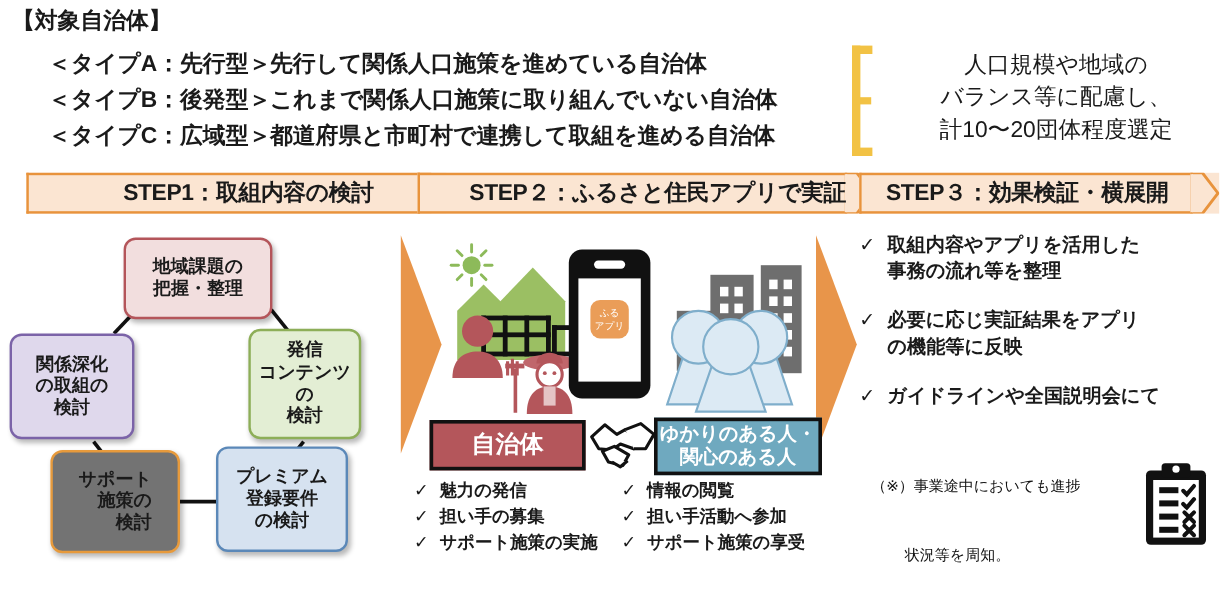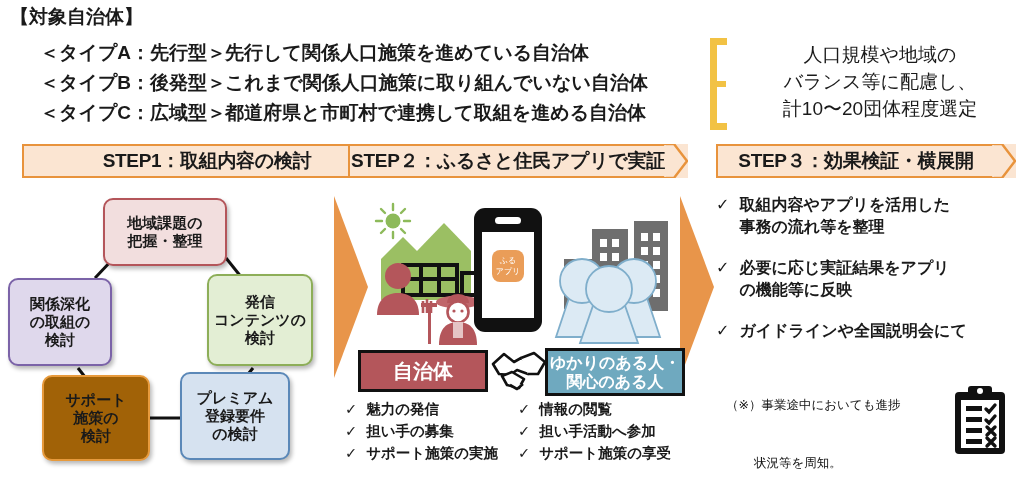--- a/index.html
+++ b/index.html
@@ -59,41 +59,41 @@
   .step-banner .tip{
     position:absolute;right:0;top:0;width:24px;height:34px;
   }
   .step-banner .lbl{
     position:relative;z-index:3;
     width:100%;text-align:center;padding-right:20px;
     font-size:19px;font-weight:bold;letter-spacing:-0.3px;
     box-sizing:border-box;
   }
   #step1{left:22px;top:144px;width:310px;padding-left:40px;}
-  #step2{left:348px;top:144px;width:340px;}
+  #step2{left:348px;top:144px;width:340px;padding-left:40px;}
   #step3{left:716px;top:144px;width:300px;}
 
   
   .bigarrow{position:absolute;}
 
   
   .fbox{
     position:absolute;
     border-radius:10px;
     border-width:2px;border-style:solid;
     box-sizing:border-box;
     display:flex;align-items:center;justify-content:center;
     text-align:center;
     font-size:15px;font-weight:bold;line-height:1.22;
     box-shadow:2px 3px 4px rgba(0,0,0,0.28);
     z-index:4;
   }
   #fb-chiiki{left:103px;top:198px;width:124px;height:68px;background:#F2DEDE;border-color:#B4555A;}
   #fb-kankei{left:8px;top:278px;width:104px;height:88px;background:#DFD8EC;border-color:#7B63A8;}
-  #fb-hasshin{left:207px;top:274px;width:106px;height:92px;background:#E3EED4;border-color:#8DAE58;}
+  #fb-hasshin{left:207px;top:274px;width:94px;height:92px;background:#E3EED4;border-color:#8DAE58;}
   #fb-support{left:42px;top:375px;width:108px;height:86px;background:#FBE2C8;border-color:#E79A3C;}
   #fb-premium{left:180px;top:372px;width:110px;height:88px;background:#D6E2F0;border-color:#5B88B8;}
 
   
   .ill{position:absolute;}
   .label-box{
     position:absolute;
     border:3px solid #111;
     box-sizing:border-box;
     display:flex;align-items:center;justify-content:center;
@@ -221,21 +221,21 @@
       <div>検討</div>
     </div>
   </div>
   <div class="fbox" id="fb-hasshin" style="background: rgb(227, 238, 212); border-color: rgb(141, 174, 88);">
     <div>
       <div>発信</div>
       <div>コンテンツの</div>
       <div>検討</div>
     </div>
   </div>
-  <div class="fbox" id="fb-support" style="background: #a16207; border-color: rgb(231, 154, 60);">
+  <div class="fbox" id="fb-support" style="background: #737373; border-color: rgb(231, 154, 60); text-align: right;">
     <div>
       <div>サポート</div>
       <div>施策の</div>
       <div>検討</div>
     </div>
   </div>
   <div class="fbox" id="fb-premium" style="background: rgb(214, 226, 240); border-color: rgb(91, 136, 184);">
     <div>
       <div>プレミアム</div>
       <div>登録要件</div>

